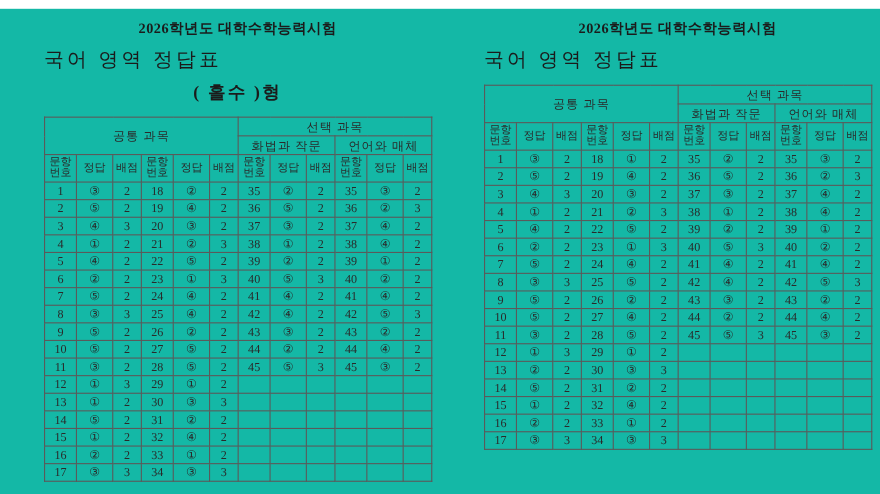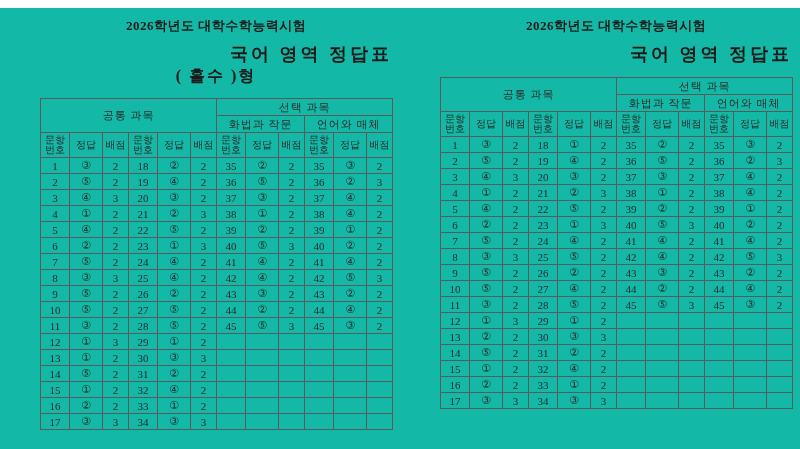--- a/index.html
+++ b/index.html
@@ -20,27 +20,27 @@
   .content { width: 352px; margin-left: 40px; }
   .exam-title {
     margin-top: 9px;
     text-align: center;
     font-size: 13px; font-weight: bold;
     letter-spacing: 0.5px;
     color: #1b1b1b;
   }
   .subject-title {
     margin-top: 7px;
-    text-align: right;
-    font-size: 18px; font-weight: bold;
+    text-align: left;
+    font-size: 18px; font-weight: normal;
     letter-spacing: 3px;
     color: #1b1b1b;
   }
   .type-label {
-    margin-top: 0;
+    margin-top: 8px;
     text-align: center;
     font-size: 16px; font-weight: bold;
     letter-spacing: 2px;
     color: #1b1b1b;
   }
   table.answers {
     margin-top: 11px;
     border-collapse: collapse;
     table-layout: fixed;
     width: 352px;

